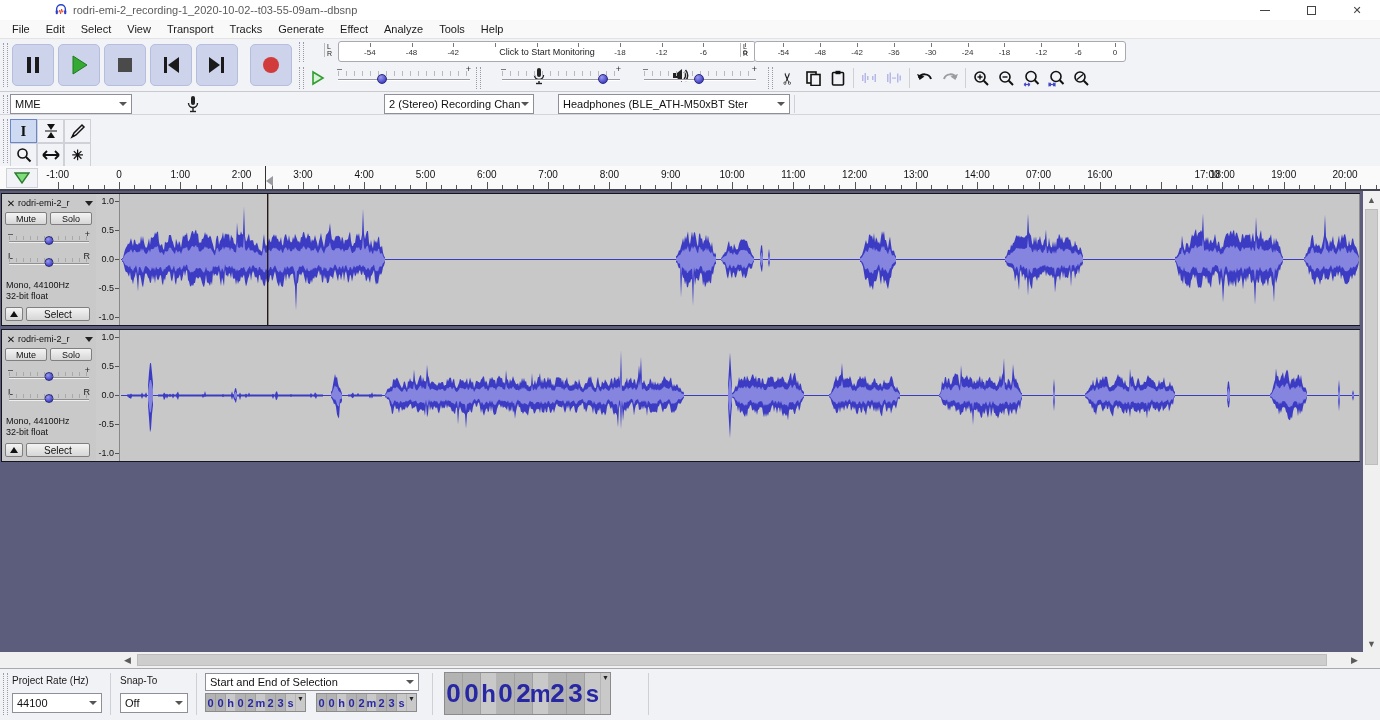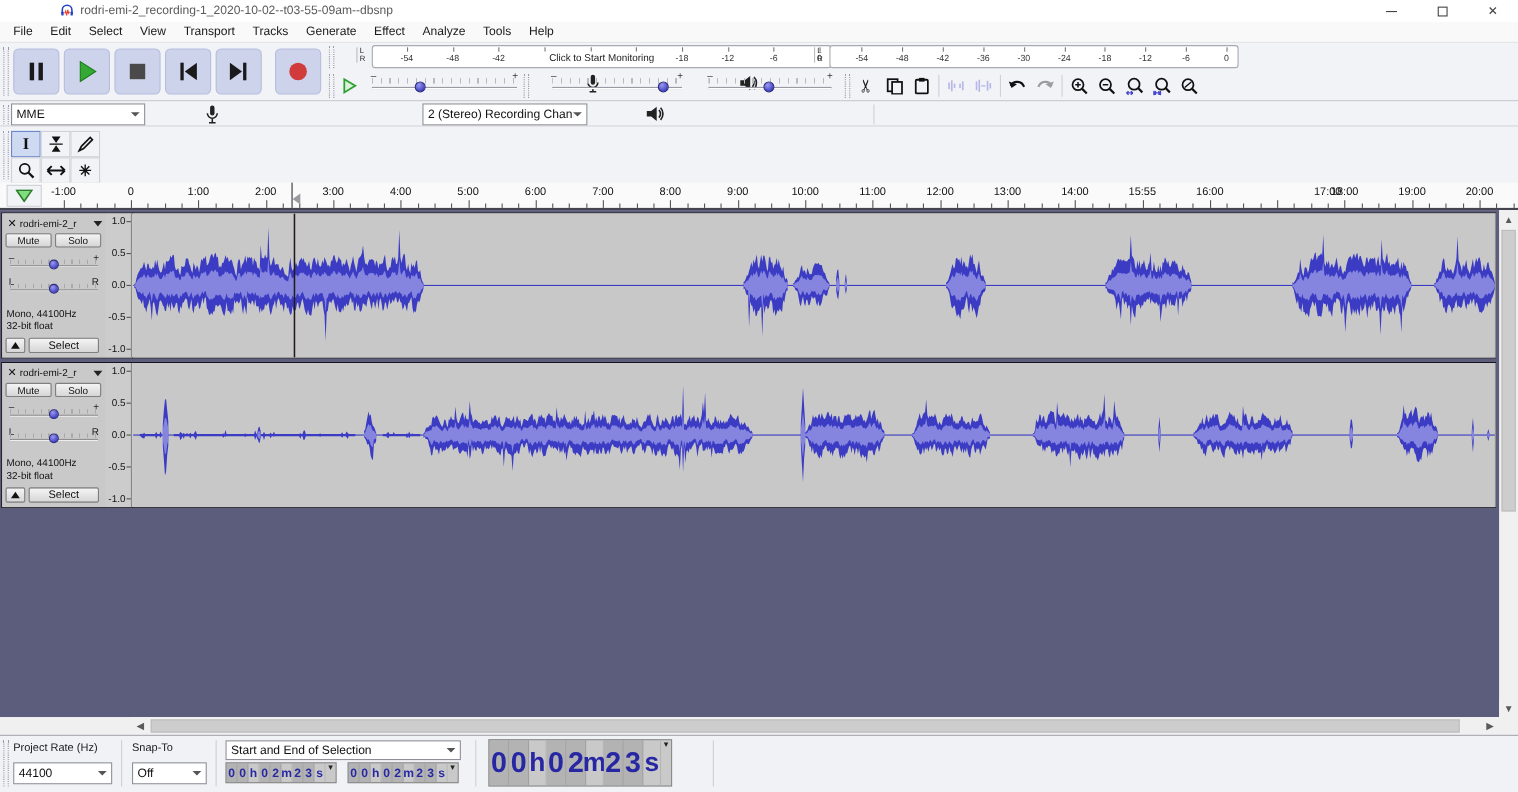--- a/index.html
+++ b/index.html
@@ -390,20 +390,24 @@
           <line x1="4" y1="16.5" x2="10" y2="16.5" stroke="#222" stroke-width="1.4"></line>
         </svg></div>
     <div class="combo" style="left:384px;top:1px;width:150px;height:20px;">
       <span class="val">2 (Stereo) Recording Chann</span>
         <span class="chev"></span>
     </div>
     <div class="abs" style="left:539px;top:3px;" id="device-spk-icon"><svg width="18" height="15" viewBox="0 0 18 15">
           <path d="M1 5 h4 l5-4 v13 l-5-4 h-4 z" fill="#222"></path>
           <path d="M12 4 a5 5 0 0 1 0 7 M13.5 2 a8 8 0 0 1 0 11" fill="none" stroke="#222" stroke-width="1.5"></path>
         </svg></div>
+    <div class="combo" style="left:558px;top:1px;width:232px;height:20px;">
+      <span class="val">Headphones (BLE_ATH-M50xBT Ster</span>
+        <span class="chev"></span>
+    </div>
     <div class="vsep" style="left:794px;top:2px;height:18px;"></div>
   </div>
 
   <div id="toolsbar" class="abs">
     <div class="grip" style="left:3px;top:3px;height:44px;"></div>
   <div class="toolbtn active" style="left: 10px; top: 3px; position: absolute;">
         <span style="font-family: &quot;Liberation Serif&quot;, serif; font-weight: bold; font-size: 15px;">I</span>
       </div>
       <div class="toolbtn" style="left: 37px; top: 3px; position: absolute;">
         <svg width="16" height="16" viewBox="0 0 16 16">
@@ -450,21 +454,21 @@
         <div class="rlabel" style="left: 425.5px;">5:00</div>
         <div class="rlabel" style="left: 486.8px;">6:00</div>
         <div class="rlabel" style="left: 548.1px;">7:00</div>
         <div class="rlabel" style="left: 609.4px;">8:00</div>
         <div class="rlabel" style="left: 670.7px;">9:00</div>
         <div class="rlabel" style="left: 732px;">10:00</div>
         <div class="rlabel" style="left: 793.3px;">11:00</div>
         <div class="rlabel" style="left: 854.6px;">12:00</div>
         <div class="rlabel" style="left: 915.9px;">13:00</div>
         <div class="rlabel" style="left: 977.2px;">14:00</div>
-        <div class="rlabel" style="left: 1038.5px;">15:55</div>
+        <div class="rlabel" style="left: 1038.5px;">07:00</div>
         <div class="rlabel" style="left: 1099.8px;">16:00</div>
         <div class="rlabel" style="left: 1207px;">17:00</div>
         <div class="rlabel" style="left: 1222.4px;">18:00</div>
         <div class="rlabel" style="left: 1283.7px;">19:00</div>
         <div class="rlabel" style="left: 1345px;">20:00</div>
         <div class="rtick" style="left: 57.7px; height: 7px;"></div>
         <div class="rtick" style="left: 73.025px; height: 4px;"></div>
         <div class="rtick" style="left: 88.35px; height: 4px;"></div>
         <div class="rtick" style="left: 103.675px; height: 4px;"></div>
         <div class="rtick" style="left: 119px; height: 7px;"></div>

